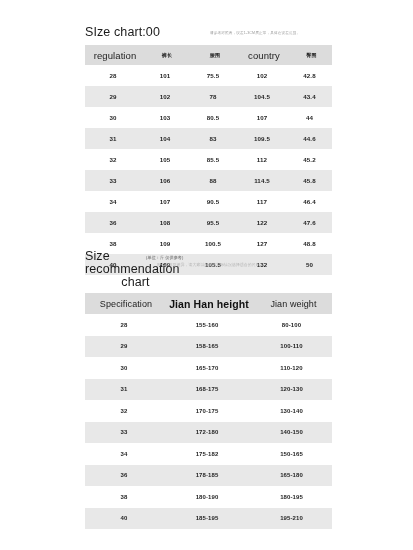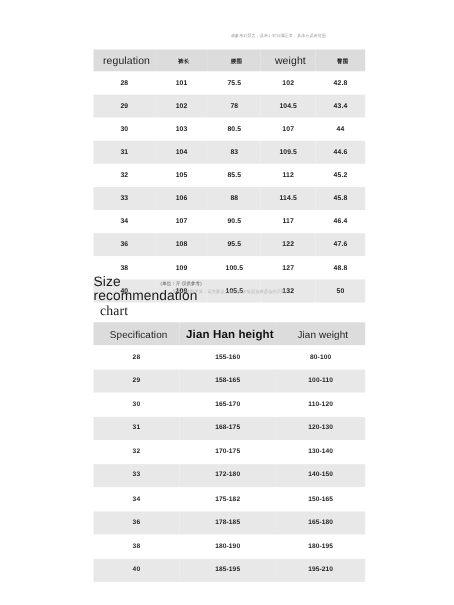--- a/index.html
+++ b/index.html
@@ -45,23 +45,22 @@
     font-family: "Liberation Sans", sans-serif;
   }
   #section-size-recommendation .section-title {
     display: block;
     width: 95px;
     text-align: left;
     line-height: 13px;
   }
   #section-size-recommendation .section-title .line2 {
     display: block;
-    text-align: left;
+    text-align: center;
     padding-left: 6px;
-    font-family: Liberation Serif, serif;
   }
   .note {
     position: absolute;
     font-size: 3.6px;
     color: #9a9a9a;
     letter-spacing: 0.15px;
     line-height: 5px;
     white-space: nowrap;
     font-family: "Liberation Sans", sans-serif;
     transform: scaleY(1.05);
@@ -164,37 +163,38 @@
   .r3 { width: 81px; }
 </style>
 </head>
 <body>
 
 <div class="page">
 
   <div class="section" id="section-size-chart">
 
     <div class="title-row">
+      <span class="section-title">SIze chart:00</span>
       <span class="note" id="note-size-chart">请参考对照表，误差1-3CM属正常，具体在误差范围。</span>
     </div>
 
     <table id="table-size-chart">
       <colgroup>
         <col class="c1">
           <col class="c2">
           <col class="c3">
           <col class="c4">
           <col class="c5">
       </colgroup>
       <thead>
         <tr>
           <th class="th-en">regulation</th>
           <th class="th-cn">裤长</th>
           <th class="th-cn">腰围</th>
-          <th class="th-en">weight</th>
+          <th class="th-en">country</th>
           <th class="th-cn">臀围</th>
         </tr>
       </thead>
       <tbody>
         <tr class="odd">
           <td>28</td>
           <td>101</td>
           <td>75.5</td>
           <td>102</td>
           <td>42.8</td>

